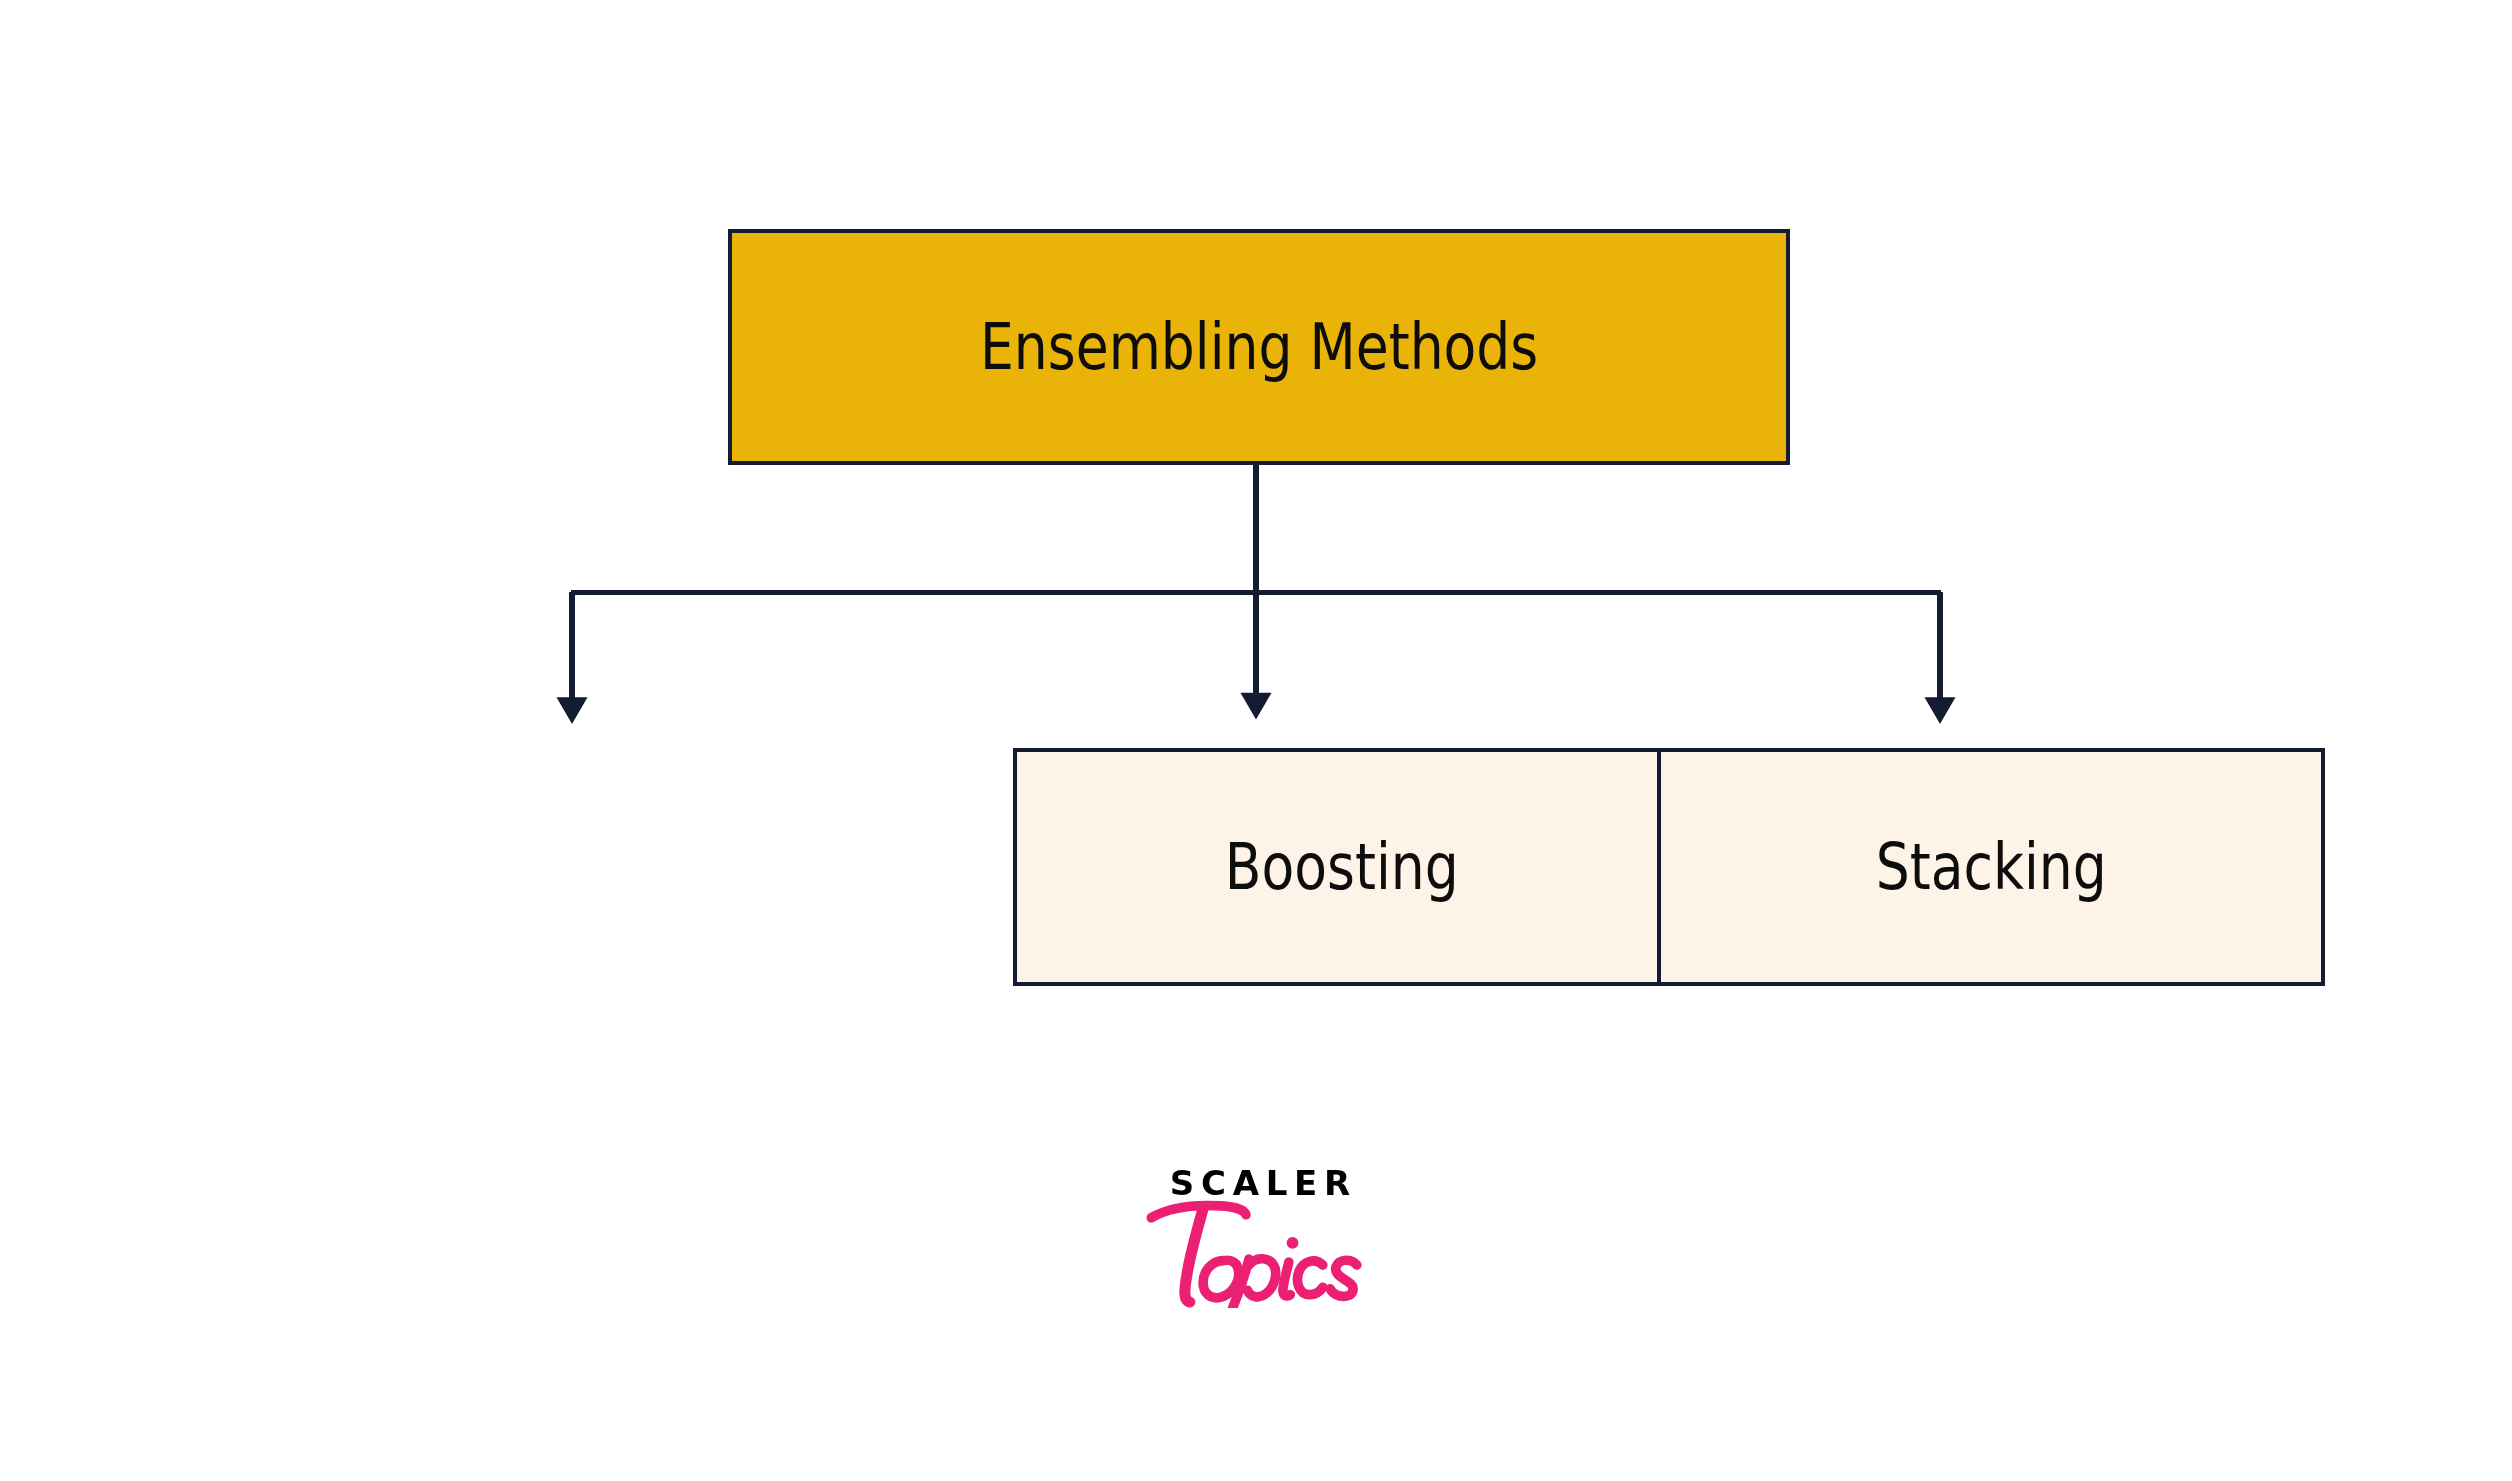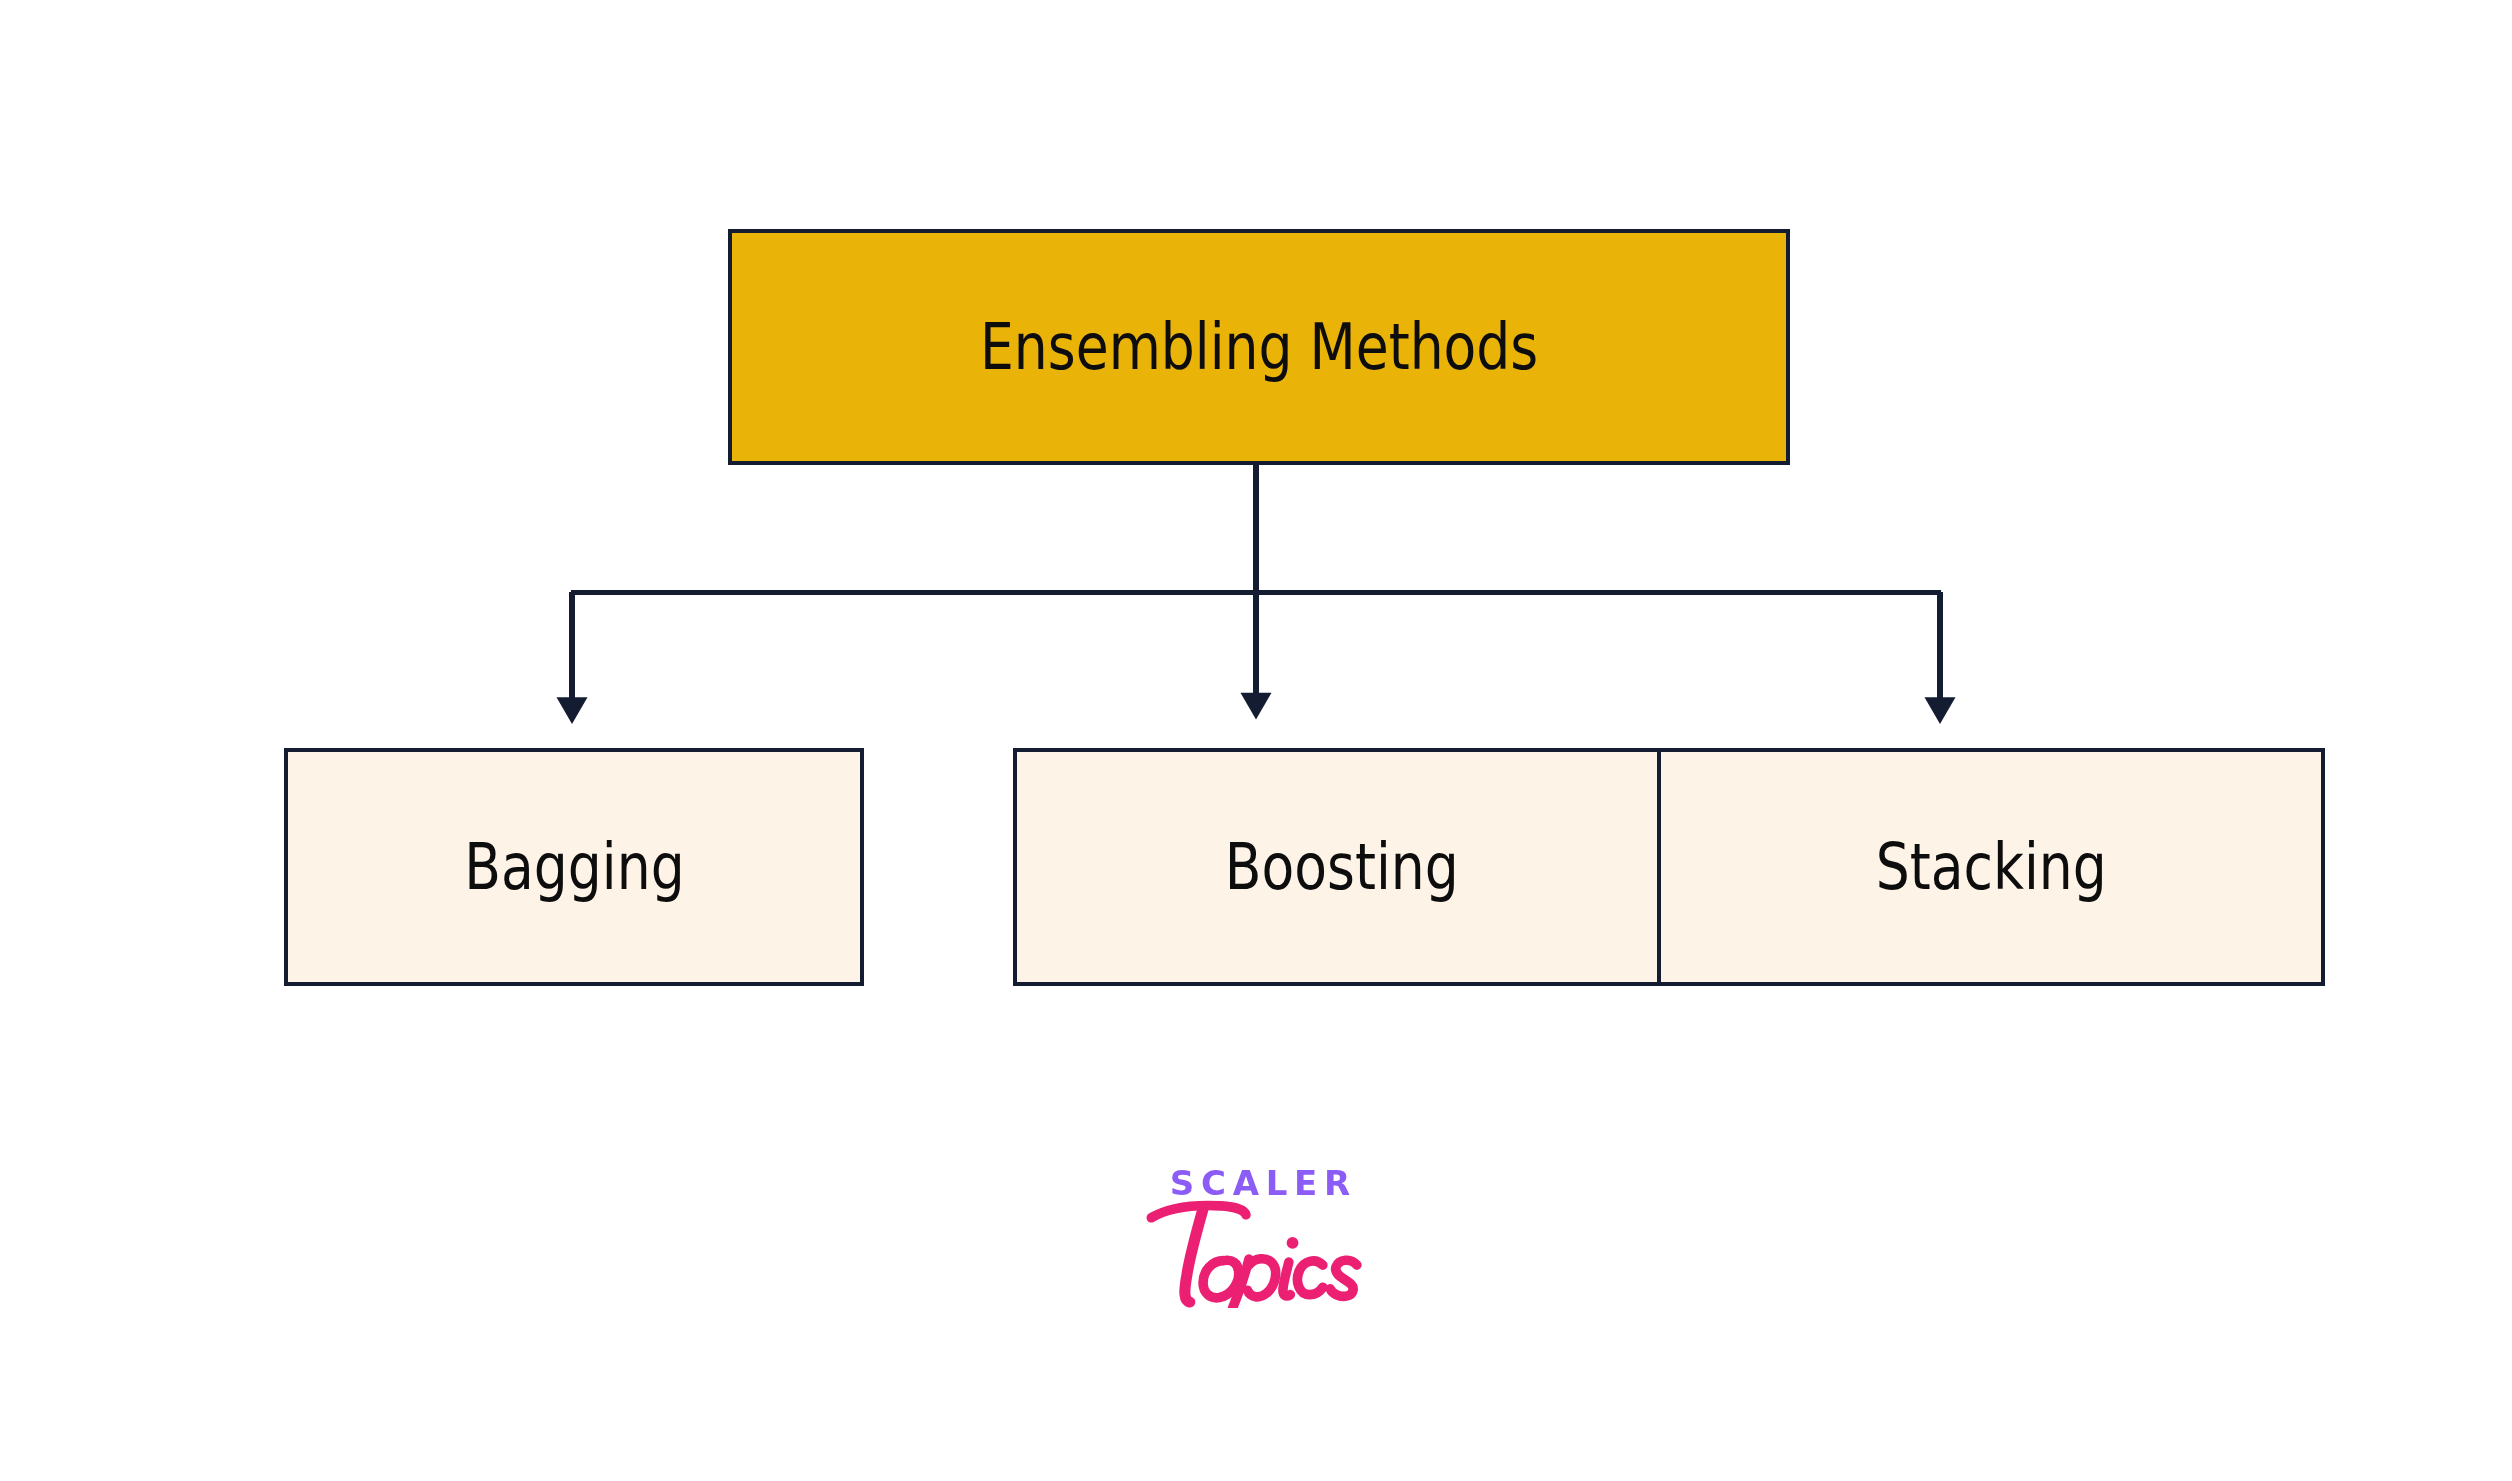--- a/index.html
+++ b/index.html
@@ -78,21 +78,21 @@
     top: 1166px;
     width: 244px;
     height: 170px;
     text-align: center;
   }
   #logo-scaler {
     font-family: "DejaVu Sans", "Liberation Sans", sans-serif;
     font-weight: bold;
     font-size: 34px;
     letter-spacing: 6.7px;
-    color: #8b5cf6;
+    color: #000000;
     line-height: 1;
     padding-left: 6.7px;
     display: block;
   }
   #logo-topics {
     display: block;
     margin-top: -3px;
   }
   #logo-topics svg { display: block; margin: 0 auto; }
 </style>
@@ -118,23 +118,20 @@
       <polygon points="753,944 795,944 774,980"></polygon>
       <polygon points="1679,938 1721,938 1700,974"></polygon>
       <polygon points="2605,944 2647,944 2626,980"></polygon>
     </g>
   </svg>
 
   <div class="node" id="node-root">
     <span class="node-label">Ensembling Methods</span>
   </div>
 
-  <div class="node node-child" id="node-bagging">
-    <span class="node-label">Bagging</span>
-  </div>
 
   <div class="node node-child" id="node-boosting">
     <span class="node-label">Boosting</span>
   </div>
 
   <div class="node node-child" id="node-stacking">
     <span class="node-label">Stacking</span>
   </div>
 
   <div id="logo">

